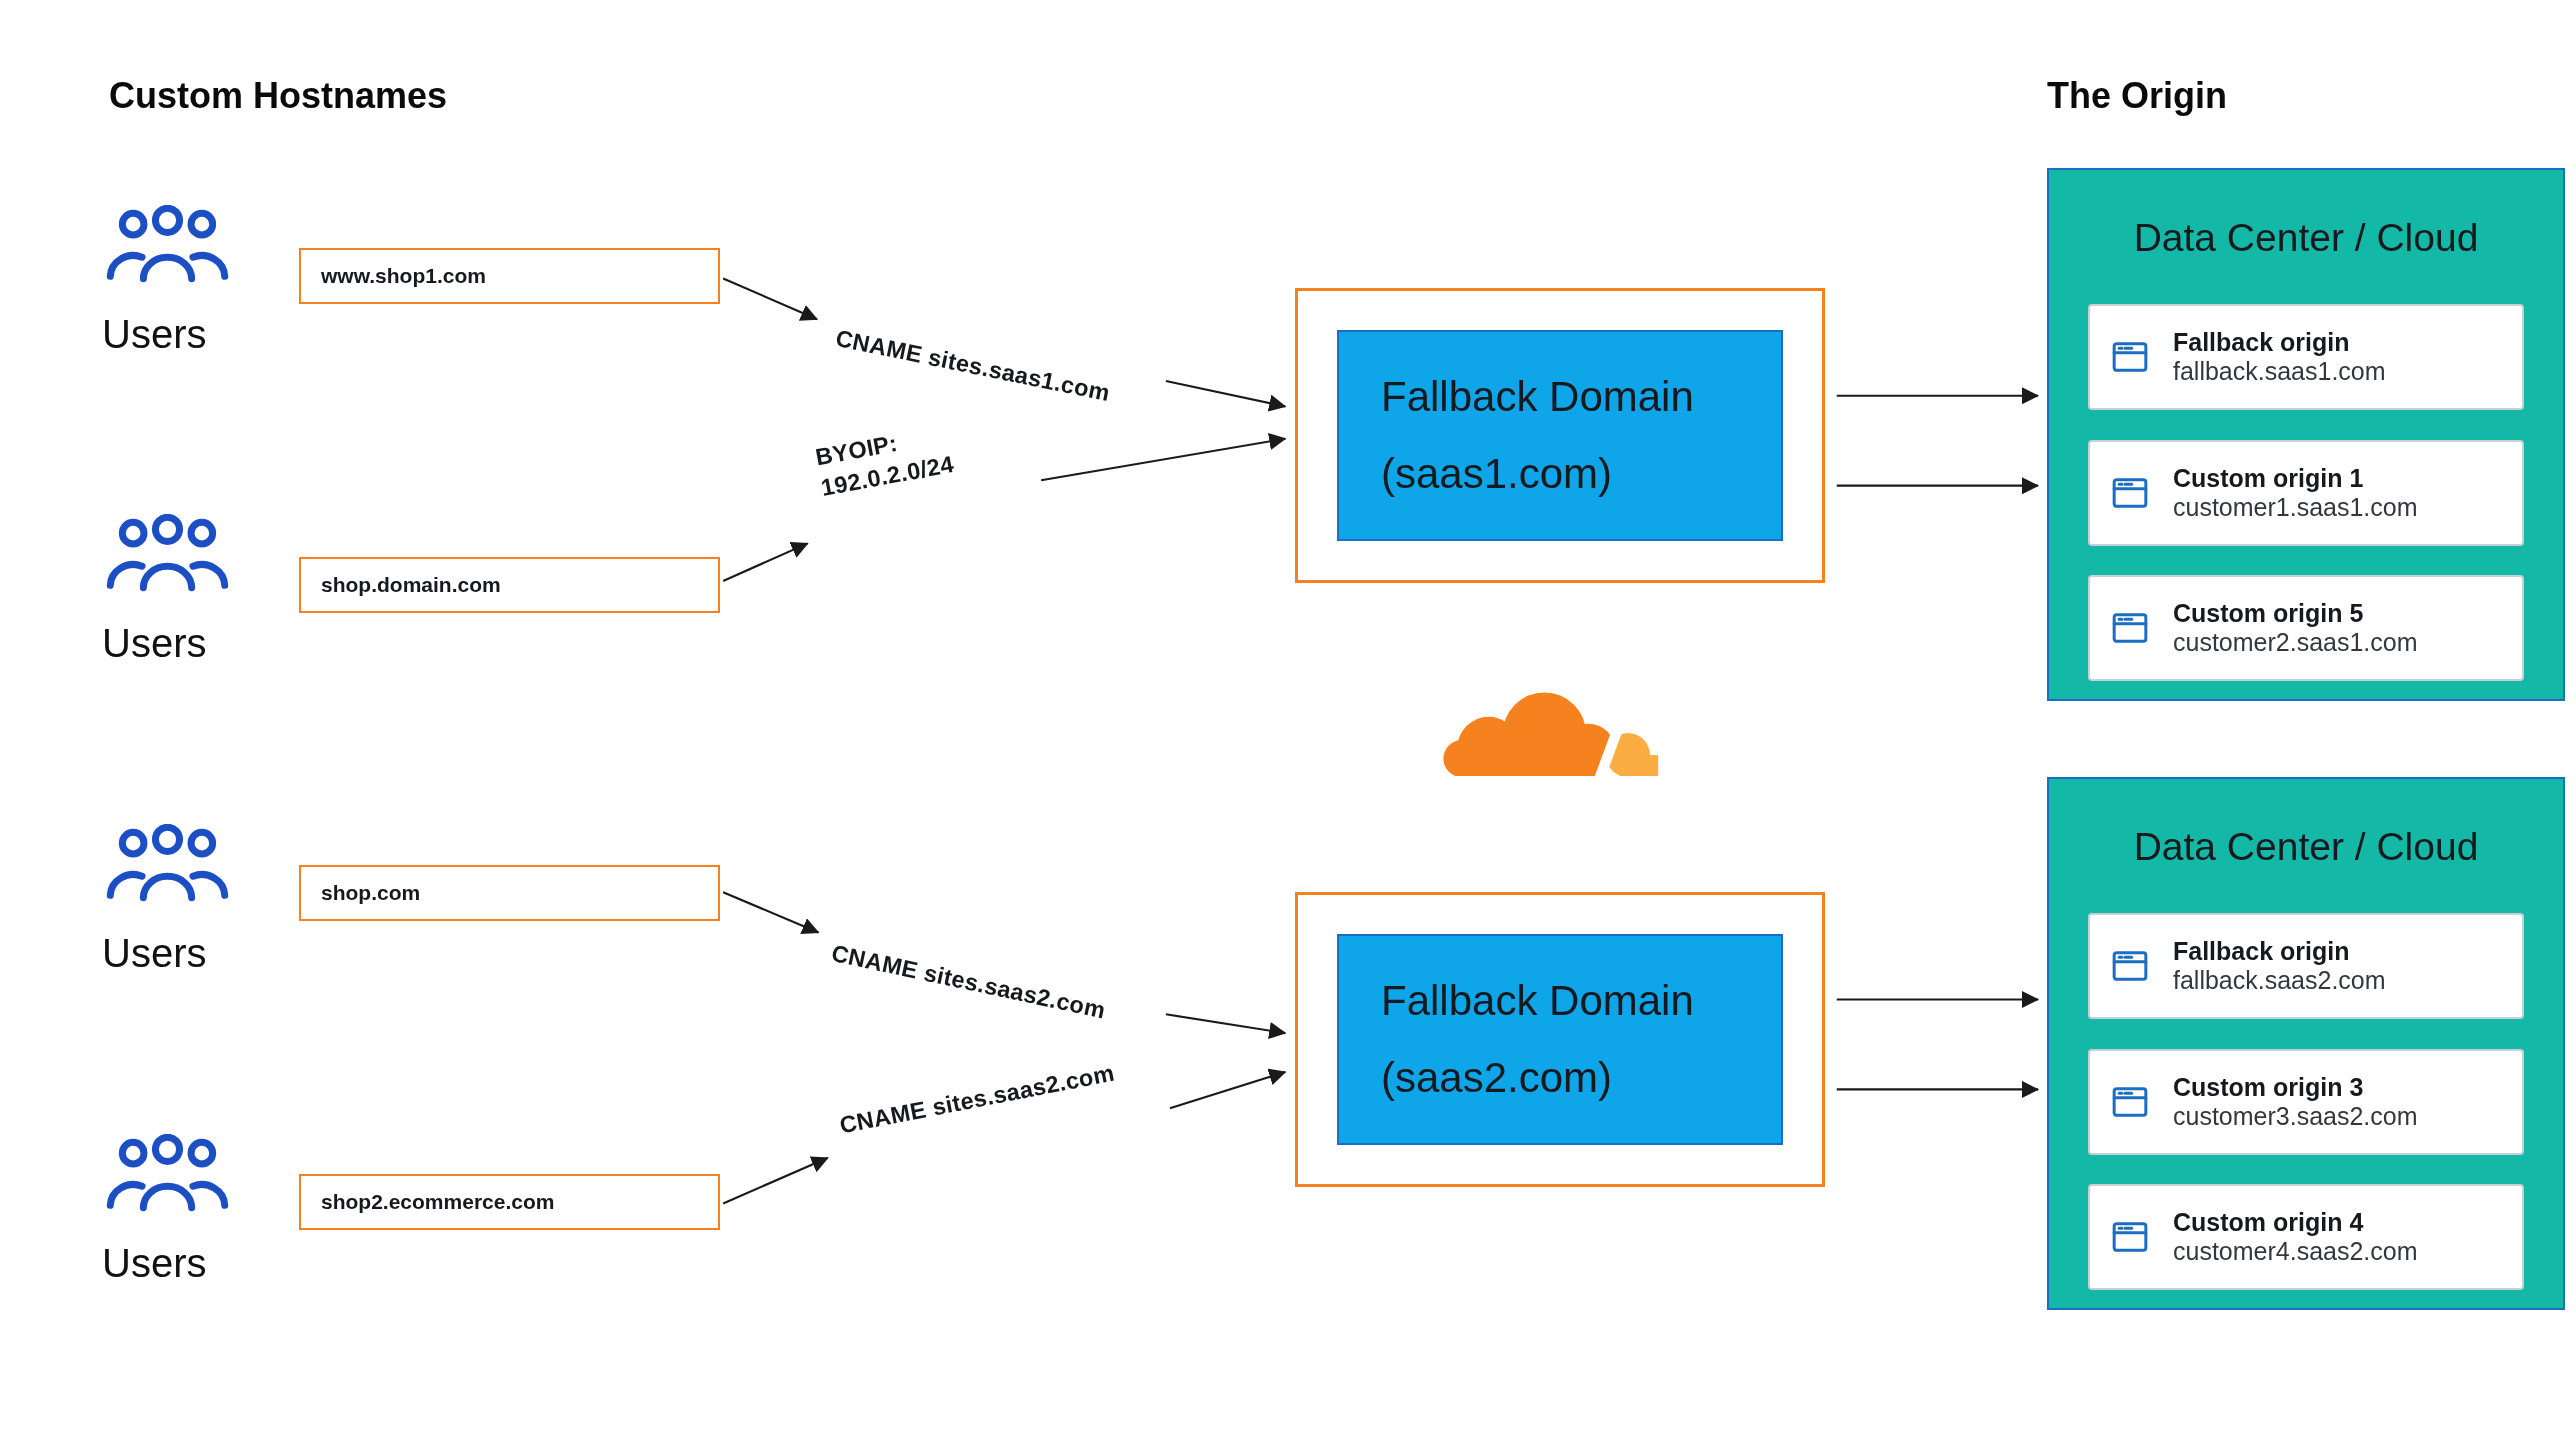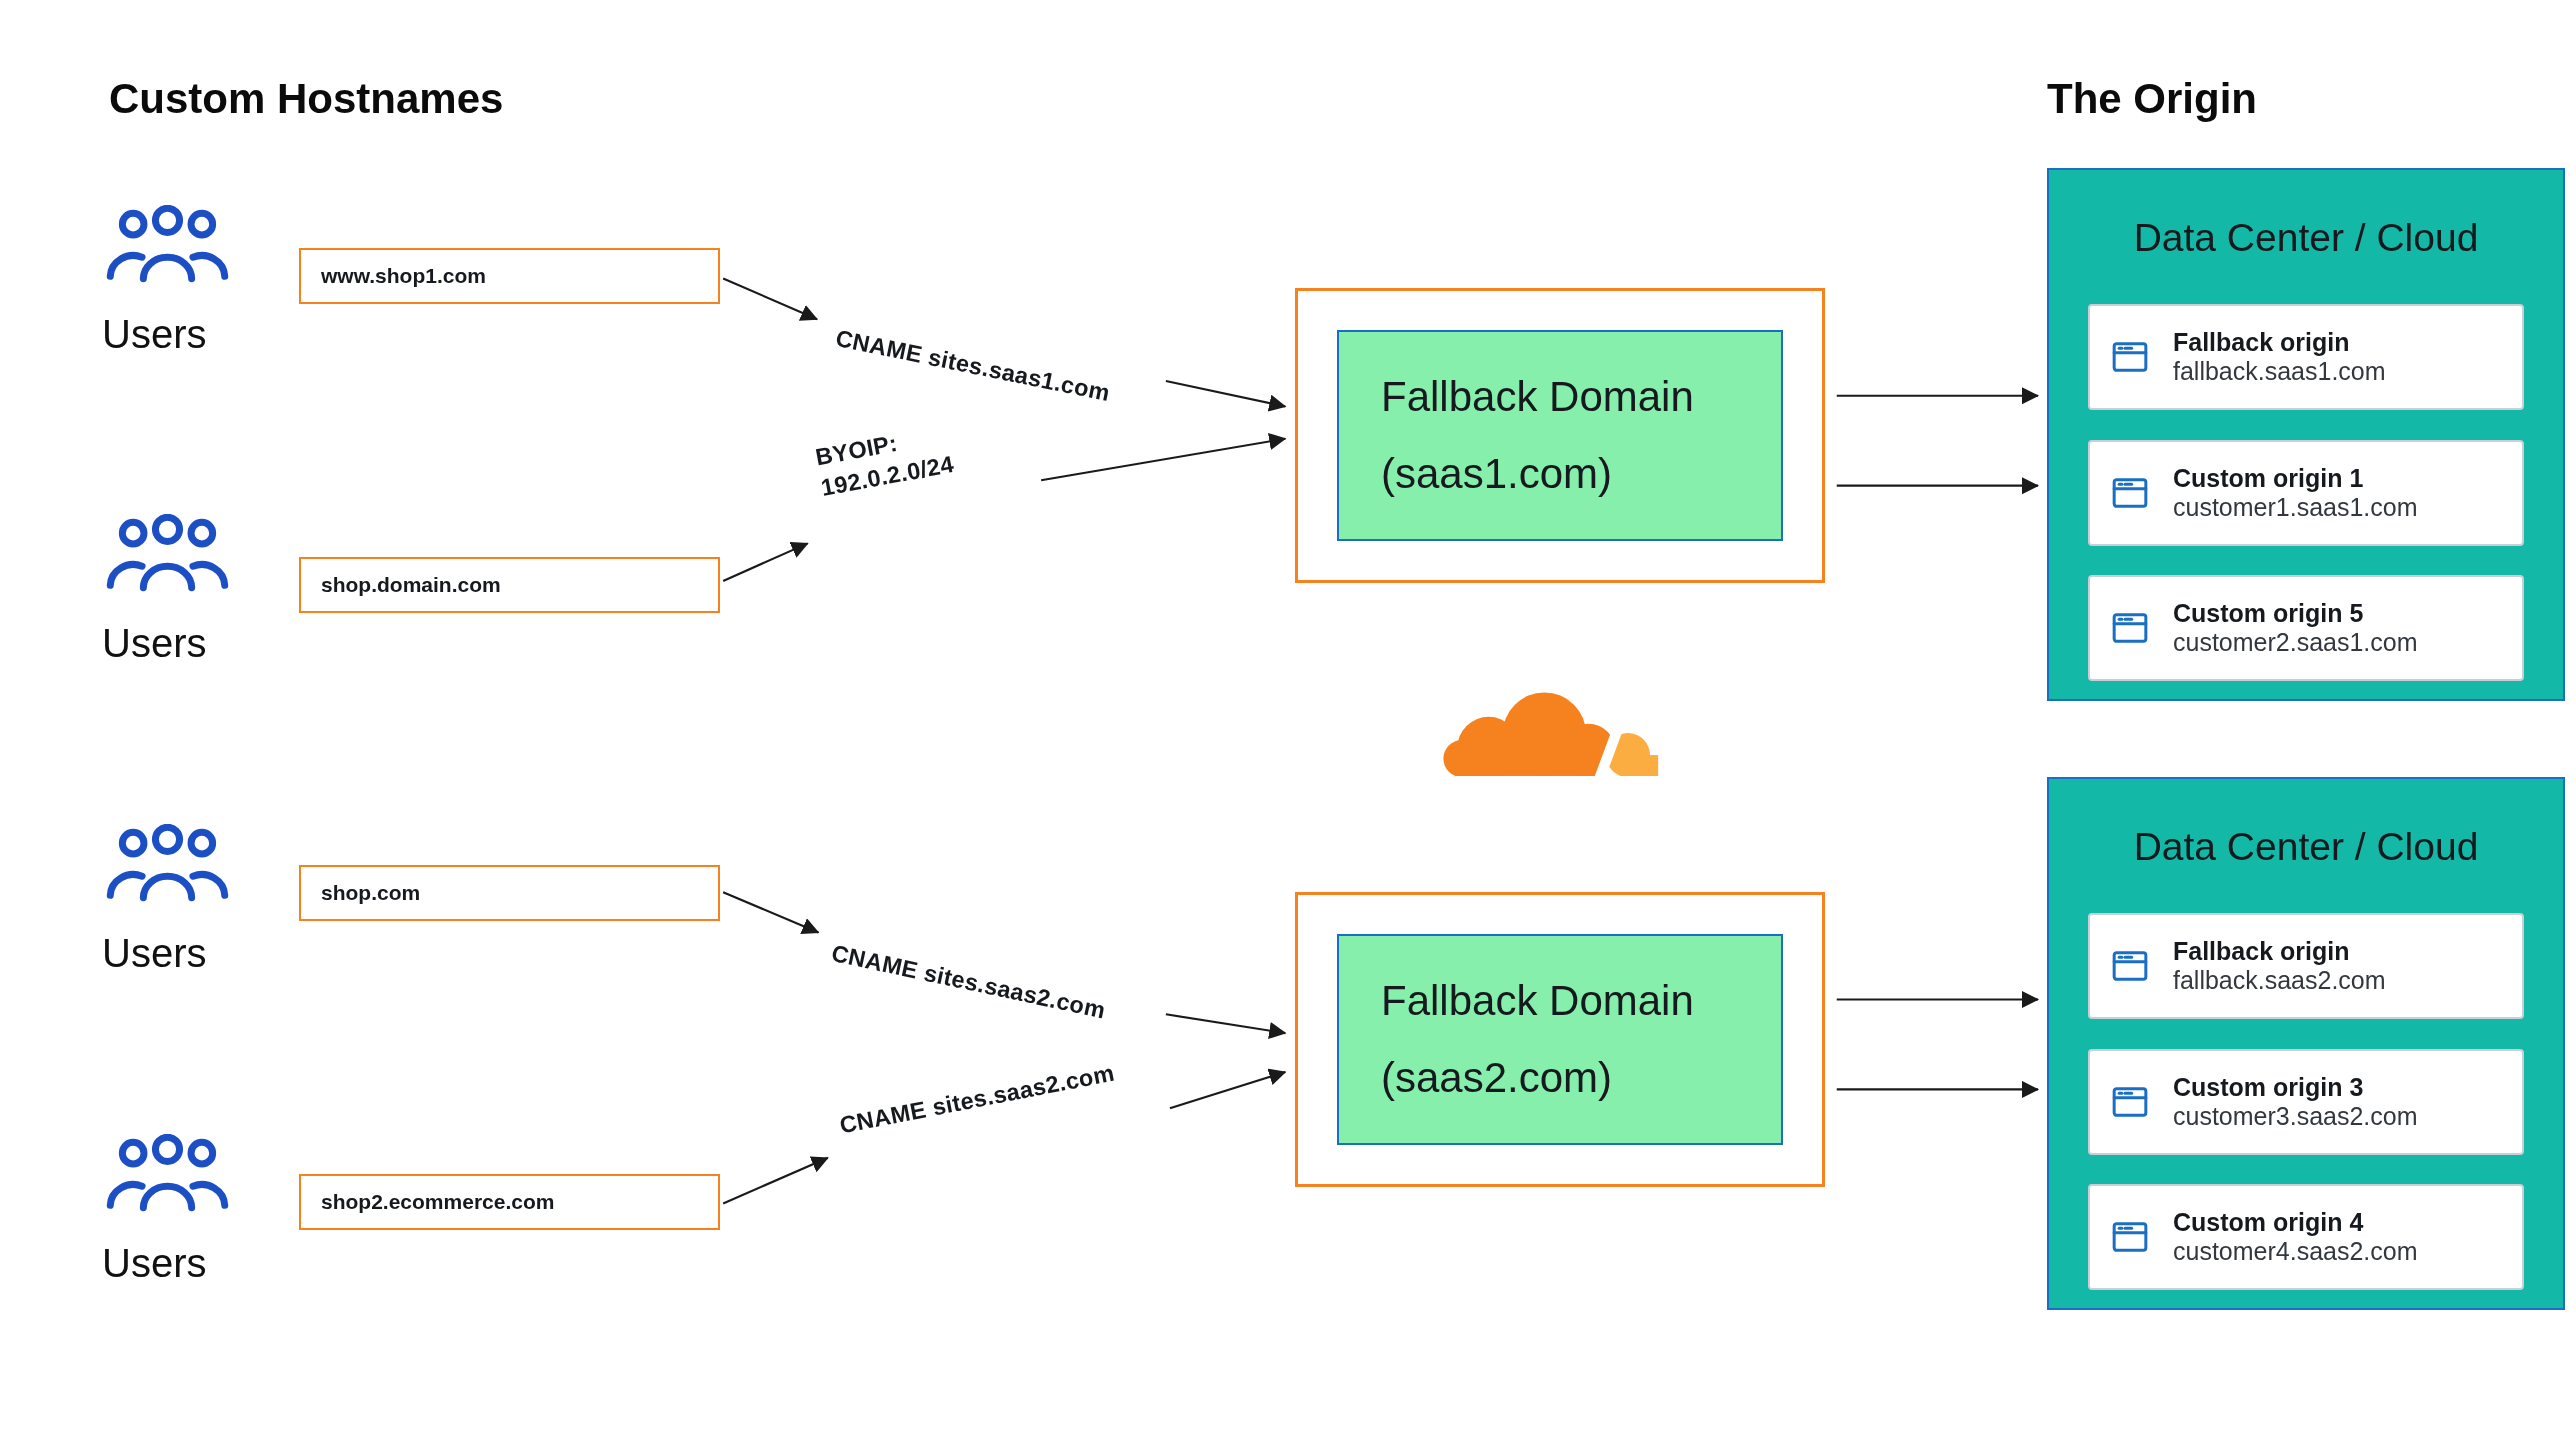--- a/index.html
+++ b/index.html
@@ -7,21 +7,21 @@
     position: relative;
     width: 2576px;
     height: 1449px;
     background: #ffffff;
     font-family: "Liberation Sans", sans-serif;
     color: #16191D;
     overflow: hidden;
   }
   .heading {
     position: absolute;
-    font-size: 42px;
+    font-size: 36px;
     font-weight: 700;
     color: #0b0b0b;
     white-space: nowrap;
   }
   #heading-left  { left: 109px; top: 75px; }
   #heading-right { left: 2047px; top: 75px; }
 
   .user-group { position: absolute; left: 102px; width: 174px; display: flex; flex-direction: column; gap: 28px; }
   .users-icon { width: 131px; height: 79px; display: block; }
   .user-label { font-size: 40px; font-weight: 400; color: #111; }
@@ -49,21 +49,21 @@
     width: 530px;
     height: 295px;
     background: #ffffff;
     border: 3.4px solid #F6821F;
     box-sizing: border-box;
     z-index: 2;
   }
   .fallback-inner {
     position: absolute;
     inset: 39px;
-    background: #86efac;
+    background: #0ea5e9;
     border: 2.7px solid #1A6FC4;
     box-sizing: border-box;
     display: flex;
     flex-direction: column;
     justify-content: center;
     padding-left: 42px;
     gap: 30px;
   }
   .fallback-line { font-size: 42px; font-weight: 400; color: #16191D; line-height: 1.1; white-space: nowrap; }
 

